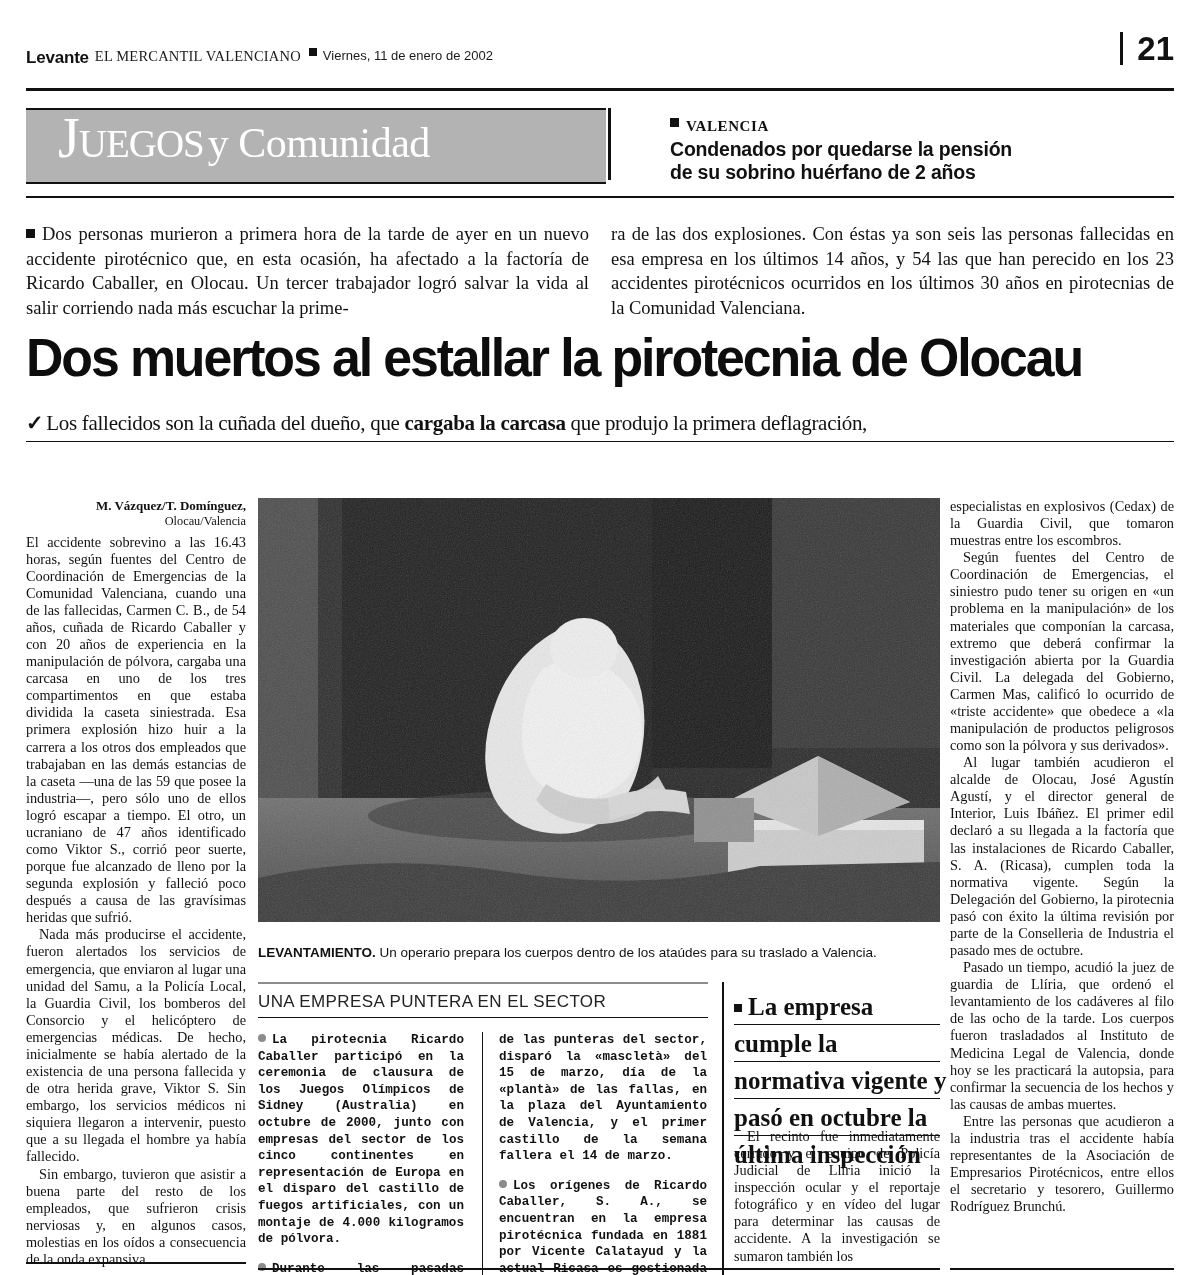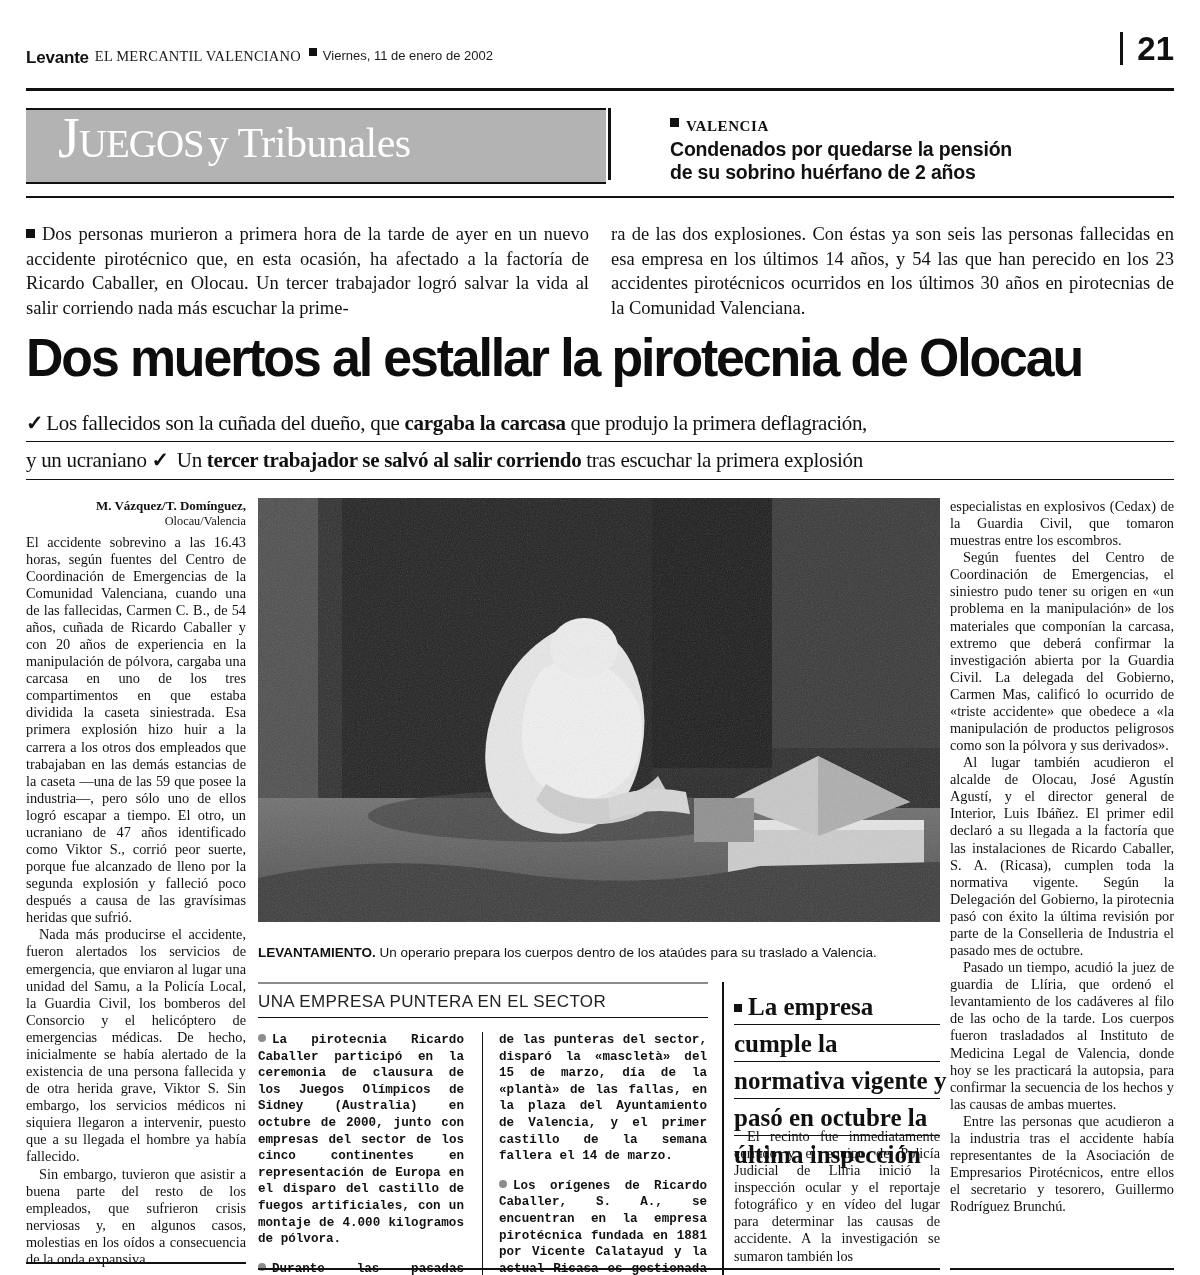--- a/index.html
+++ b/index.html
@@ -151,21 +151,21 @@
     <span class="mh-sub">EL MERCANTIL VALENCIANO</span>
     <span class="mh-sq"></span>
     <span class="mh-date">Viernes, 11 de enero de 2002</span>
     <span class="mh-page">21</span>
   </div>
   <div class="rule-top"></div>
 
   <div class="banner">
     <div class="banner-txt">
       <span class="b1">Juegos</span>
-      <span class="b2">y Tribunales</span>
+      <span class="b2">y Comunidad</span>
     </div>
   </div>
   <div class="banner-sep"></div>
 
   <div class="teaser">
     <div class="teaser-kicker">
       <span class="sq"></span>
       <span>VALENCIA</span>
     </div>
     <div class="teaser-head">
@@ -180,23 +180,20 @@
       <span class="sq"></span><span>Dos personas murieron a primera hora de la tarde de ayer en un nuevo accidente pirotécnico que, en esta ocasión, ha afectado a la factoría de Ricardo Caballer, en Olocau. Un tercer trabajador logró salvar la vida al salir corriendo nada más escuchar la prime-</span>
     </div>
     <div class="lead-col">ra de las dos explosiones. Con éstas ya son seis las personas fallecidas en esa empresa en los últimos 14 años, y 54 las que han perecido en los 23 accidentes pirotécnicos ocurridos en los últimos 30 años en pirotecnias de la Comunidad Valenciana.</div>
   </div>
 
   <div class="headline">Dos muertos al estallar la pirotecnia de Olocau</div>
 
   <div class="subs">
     <div class="sub-line">
       <span class="tick">✓</span><span>Los fallecidos son la cuñada del dueño, que </span><b>cargaba la carcasa</b><span> que produjo la primera deflagración,</span>
-    </div>
-    <div class="sub-line">
-      <span>y un ucraniano </span><span class="tick">✓</span> <span>Un </span><b>tercer trabajador se salvó al salir corriendo</b><span> tras escuchar la primera explosión</span>
     </div>
   </div>
 
   <div class="col body-txt" id="col-left">
     <div class="byline">
       <div class="who">M. Vázquez/T. Domínguez,</div>
       <div class="where">Olocau/Valencia</div>
     </div>
     <p class="first">El accidente sobrevino a las 16.43 horas, según fuentes del Centro de Coordinación de Emergencias de la Comunidad Valenciana, cuando una de las fallecidas, Carmen C. B., de 54 años, cuñada de Ricardo Caballer y con 20 años de experiencia en la manipulación de pólvora, cargaba una carcasa en uno de los tres compartimentos en que estaba dividida la caseta siniestrada. Esa primera explosión hizo huir a la carrera a los otros dos empleados que trabajaban en las demás estancias de la caseta —una de las 59 que posee la industria—, pero sólo uno de ellos logró escapar a tiempo. El otro, un ucraniano de 47 años identificado como Viktor S., corrió peor suerte, porque fue alcanzado de lleno por la segunda explosión y falleció poco después a causa de las gravísimas heridas que sufrió.</p>
     <p>Nada más producirse el accidente, fueron alertados los servicios de emergencia, que enviaron al lugar una unidad del Samu, a la Policía Local, la Guardia Civil, los bomberos del Consorcio y el helicóptero de emergencias médicas. De hecho, inicialmente se había alertado de la existencia de una persona fallecida y de otra herida grave, Viktor S. Sin embargo, los servicios médicos ni siquiera llegaron a intervenir, puesto que a su llegada el hombre ya había fallecido.</p>

